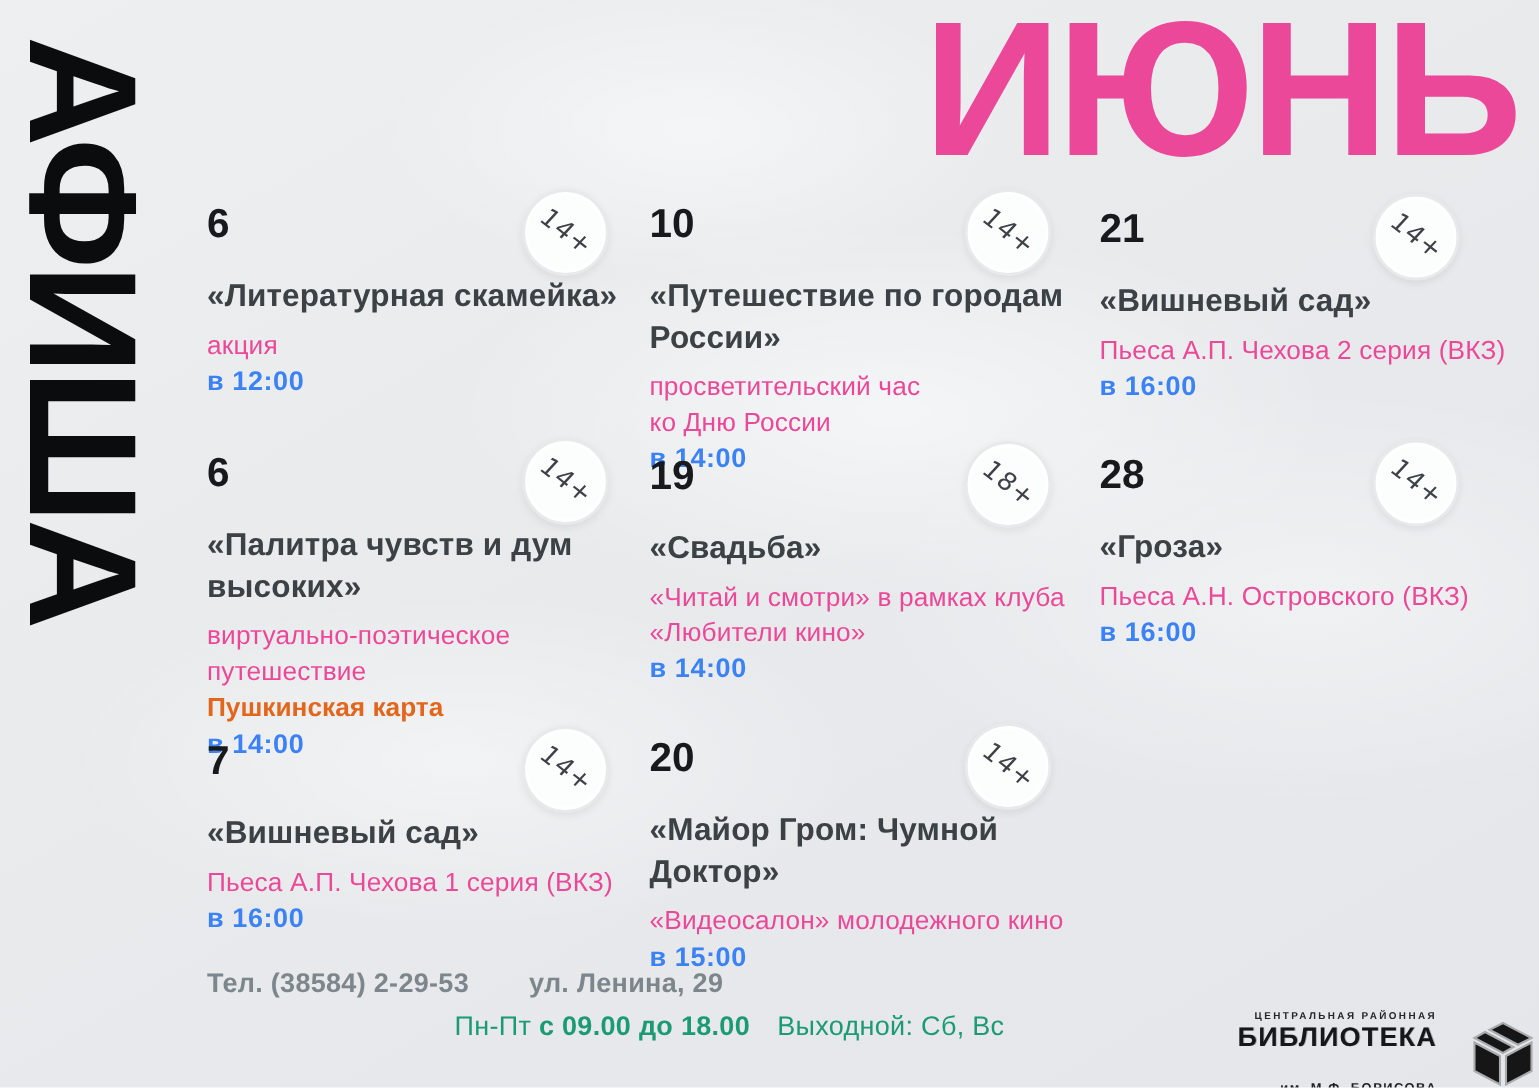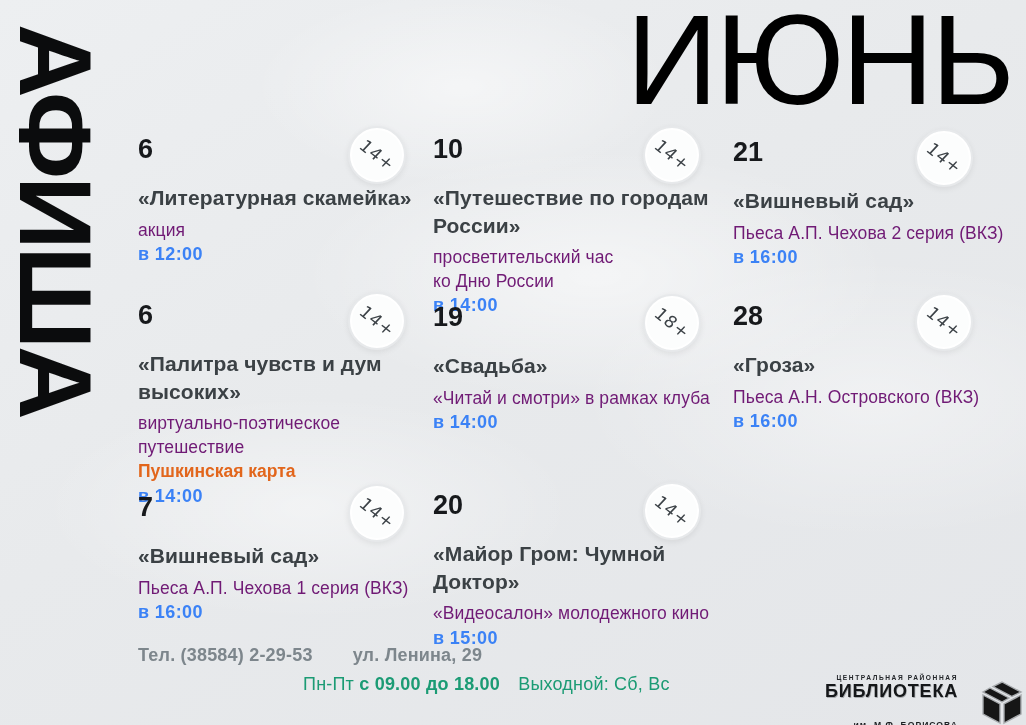--- a/index.html
+++ b/index.html
@@ -15,28 +15,28 @@
     position:relative;color:#17191c;
   }
   .afisha{
     position:absolute;left:100px;top:24px;
     transform:rotate(90deg);transform-origin:0 0;
     font-size:102px;line-height:90px;font-weight:800;letter-spacing:-3px;
     color:#0b0c0d;white-space:nowrap;
   }
   .month{
     position:absolute;top:0px;right:14px;
-    font-size:128px;line-height:120px;font-weight:400;letter-spacing:-3px;
-    color:#000000;white-space:nowrap;
+    font-size:128px;line-height:120px;font-weight:700;letter-spacing:-3px;
+    color:#ec4899;white-space:nowrap;
   }
   .event{position:absolute;width:285px;}
   .event.col3{width:290px;}
   .day{font-size:27px;font-weight:800;color:#17191c;line-height:1;margin-bottom:21px;}
   .title{font-size:21px;font-weight:700;color:#3b4145;line-height:1.32;margin-bottom:7px;letter-spacing:.1px;}
-  .desc{font-size:17.5px;font-weight:400;color:#701a75;line-height:1.33;letter-spacing:.1px;}
+  .desc{font-size:17.5px;font-weight:400;color:#ec4899;line-height:1.33;letter-spacing:.1px;}
   .pushkin{font-size:17.5px;font-weight:700;color:#e2661c;line-height:1.35;margin-top:1px;}
   .time{font-size:18px;font-weight:800;color:#3b82f6;line-height:1.3;margin-top:1px;letter-spacing:.4px;}
   .badge{
     position:absolute;top:-10px;left:210px;width:54px;height:54px;border-radius:50%;
     background:#fcfdfd;border:2px solid #e7e9eb;
     box-shadow:0 2px 6px rgba(0,0,0,.07), inset 0 0 0 2px #fff;
     display:flex;align-items:center;justify-content:center;
   }
   .event.col3 .badge{left:182px;}
   .badge span{
@@ -106,20 +106,21 @@
   <div class="time">в 14:00</div>
 </div>
 
 <div class="event" style="left:433px;top:304px;">
   <div class="badge">
       <span>18+</span>
     </div>
   <div class="day">19</div>
   <div class="title">«Свадьба»</div>
   <div class="desc">«Читай и смотри» в рамках клуба</div>
+  <div class="desc">«Любители кино»</div>
   <div class="time">в 14:00</div>
 </div>
 
 <div class="event" style="left:433px;top:492px;">
   <div class="badge">
       <span>14+</span>
     </div>
   <div class="day">20</div>
   <div class="title">«Майор Гром: Чумной Доктор»</div>
   <div class="desc">«Видеосалон» молодежного кино</div>

